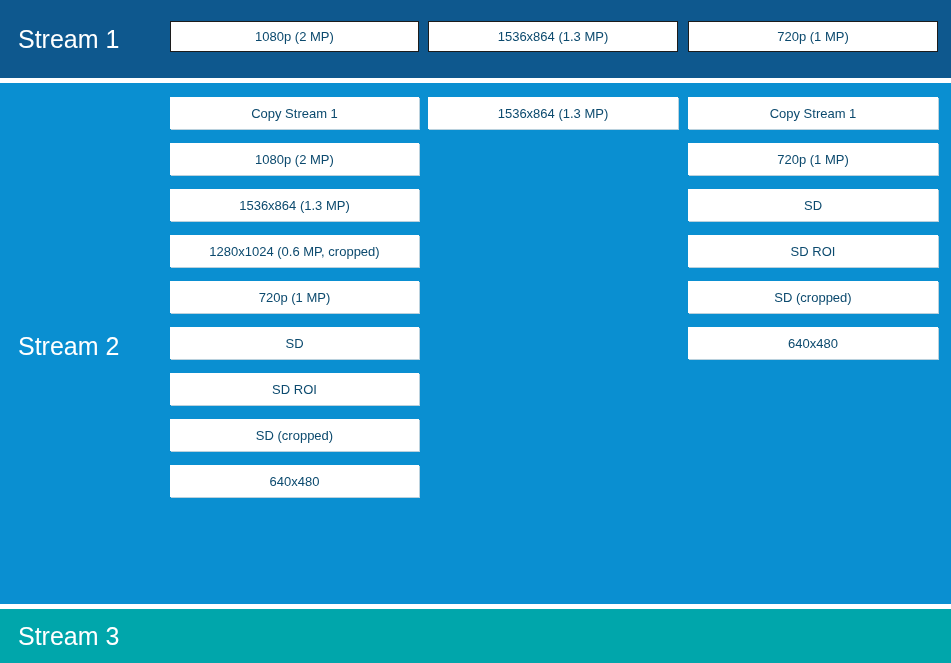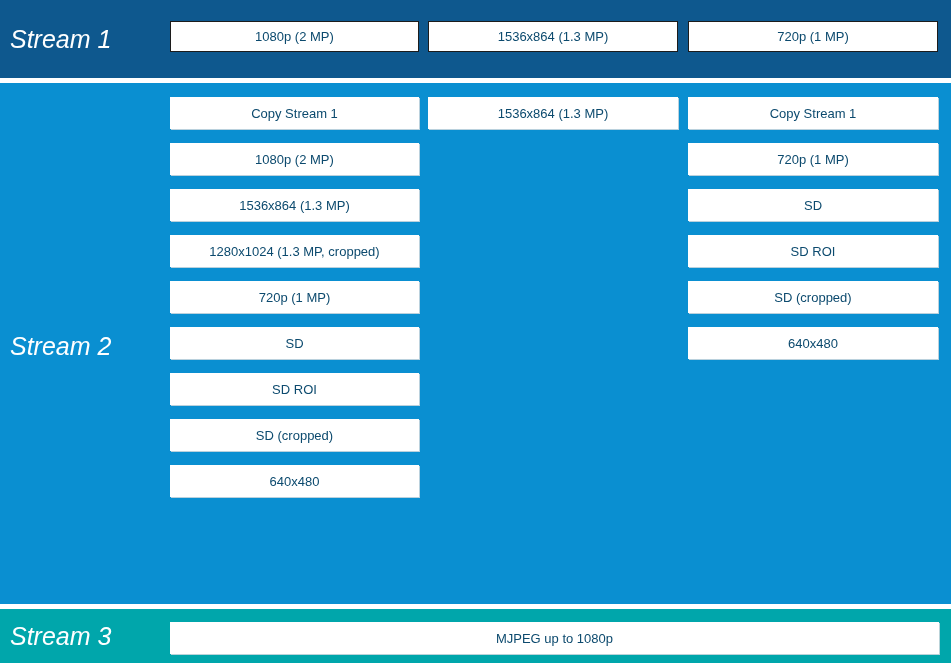--- a/index.html
+++ b/index.html
@@ -14,23 +14,22 @@
     overflow: hidden;
   }
 
   .band { position: absolute; left: 0; width: 951px; }
   .band-stream1 { top: 0;     height: 78px;  background: #0e588e; }
   .band-stream2 { top: 83px;  height: 521px; background: #0a8fd1; }
   .band-stream3 { top: 609px; height: 60px;  background: #00a6ab; }
 
   .stream-label {
     position: absolute;
-    left: 10px;
+    left: 18px;
     color: #ffffff;
-    font-style: italic;
     font-size: 25px;
     line-height: 28px;
     white-space: nowrap;
   }
   .band-stream1 .stream-label { top: 25px;  }
   .band-stream2 .stream-label { top: 249px; }
   .band-stream3 .stream-label { top: 13px;  }
 
   .opt-box {
     background: #ffffff;
@@ -93,21 +92,21 @@
     <div class="opt-box s1-box p3">720p (1 MP)</div>
   </div>
 
   <div class="band band-stream2">
     <div class="stream-label">Stream 2</div>
 
     <div class="col col-1">
       <div class="opt-box">Copy Stream 1</div>
       <div class="opt-box">1080p (2 MP)</div>
       <div class="opt-box">1536x864 (1.3 MP)</div>
-      <div class="opt-box">1280x1024 (1.3 MP, cropped)</div>
+      <div class="opt-box">1280x1024 (0.6 MP, cropped)</div>
       <div class="opt-box">720p (1 MP)</div>
       <div class="opt-box">SD</div>
       <div class="opt-box">SD ROI</div>
       <div class="opt-box">SD (cropped)</div>
       <div class="opt-box">640x480</div>
     </div>
 
     <div class="col col-2">
       <div class="opt-box">1536x864 (1.3 MP)</div>
     </div>
@@ -117,16 +116,15 @@
       <div class="opt-box">720p (1 MP)</div>
       <div class="opt-box">SD</div>
       <div class="opt-box">SD ROI</div>
       <div class="opt-box">SD (cropped)</div>
       <div class="opt-box">640x480</div>
     </div>
   </div>
 
   <div class="band band-stream3">
     <div class="stream-label">Stream 3</div>
-    <div class="opt-box s3-box">MJPEG up to 1080p</div>
   </div>
 
 </div>
 
 </body></html>

